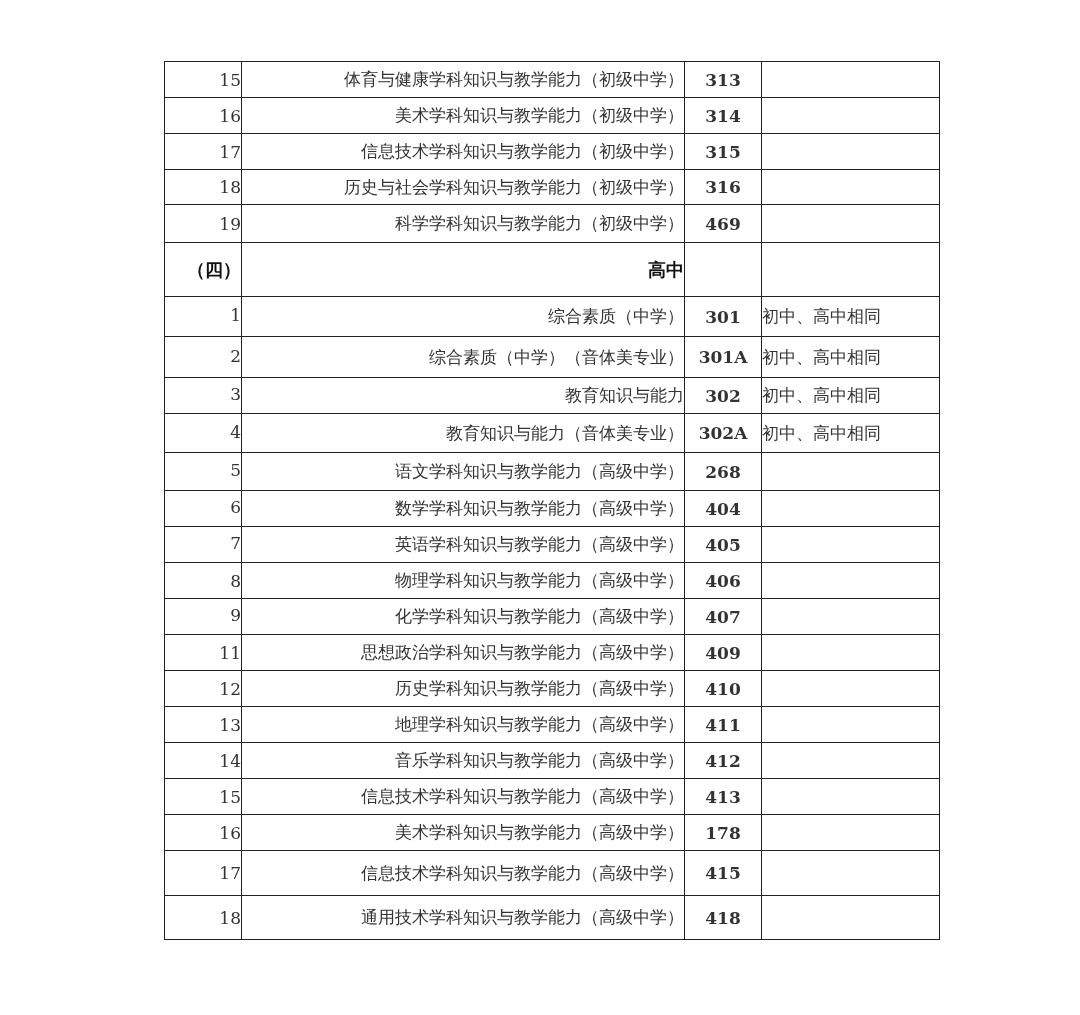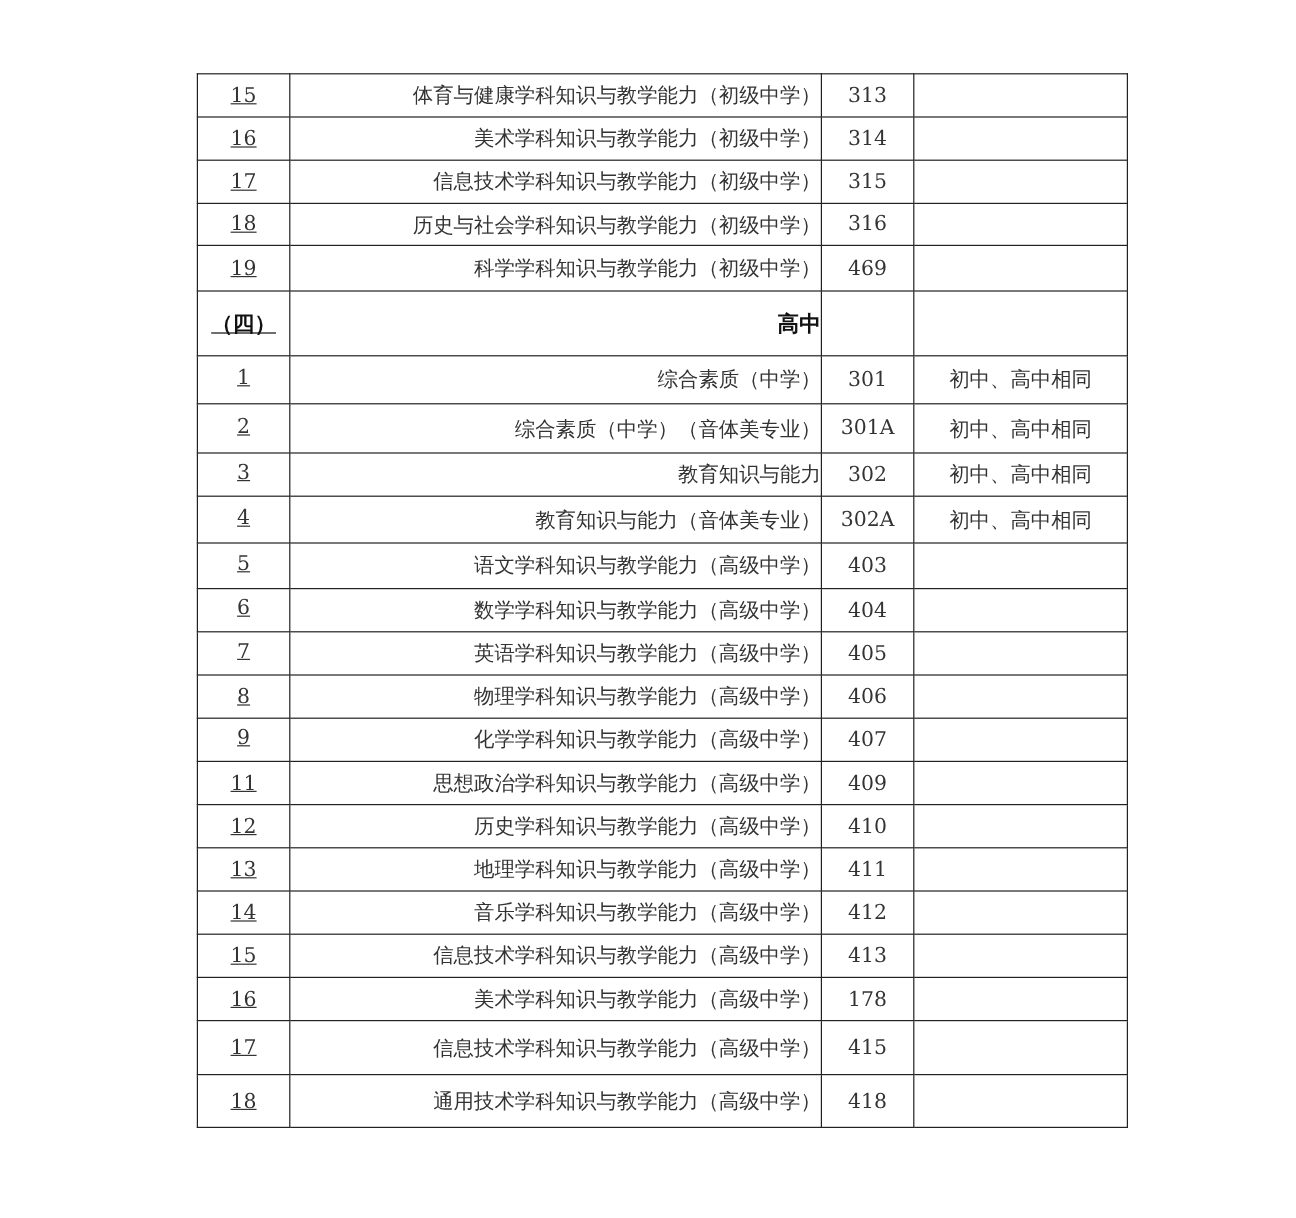--- a/index.html
+++ b/index.html
@@ -1,24 +1,24 @@
 <!DOCTYPE html>
 <html><head>
 <meta charset="utf-8">
 <style>
   html, body { margin:0; padding:0; background:#ffffff; }
   body { width:1080px; height:1015px; position:relative; overflow:hidden;
          font-family: "DejaVu Serif", "Liberation Serif", serif; color:#333; }
   table.subjects { position:absolute; left:164px; top:61px; border-collapse:collapse;
          table-layout:fixed; width:763px; }
   table.subjects td { border:1.5px solid #222; padding:0; font-size:17px; vertical-align:middle; }
-  td.c-no { width:76px; text-align:center;text-decoration:underline; }
+  td.c-no { width:76px; text-align:right; }
   td.c-name { width:432px; text-align:right; padding-left:10px !important; }
-  td.c-code { width:76px; text-align:center; }
-  td.c-note { width:177px; text-align:center;margin-top:48px; }
+  td.c-code { width:76px; text-align:center;font-weight:bold; }
+  td.c-note { width:177px; text-align:left;margin-top:48px; }
   tr.section td { font-weight:bold; color:#111; font-size:18px; }
   td.low { vertical-align:bottom; padding-bottom:3px !important; }
 </style>
 </head>
 <body>
 
 <table class="subjects">
   <tbody>
 
     <tr style="height:36px">
@@ -79,21 +79,21 @@
     </tr>
     <tr style="height:39px">
       <td class="c-no low">4</td>
       <td class="c-name">教育知识与能力（音体美专业）</td>
       <td class="c-code">302A</td>
       <td class="c-note">初中、高中相同</td>
     </tr>
     <tr style="height:38px">
       <td class="c-no low">5</td>
       <td class="c-name">语文学科知识与教学能力（高级中学）</td>
-      <td class="c-code">403</td>
+      <td class="c-code">268</td>
       <td class="c-note"></td>
     </tr>
     <tr style="height:36px">
       <td class="c-no low">6</td>
       <td class="c-name">数学学科知识与教学能力（高级中学）</td>
       <td class="c-code">404</td>
       <td class="c-note"></td>
     </tr>
     <tr style="height:36px">
       <td class="c-no low">7</td>

